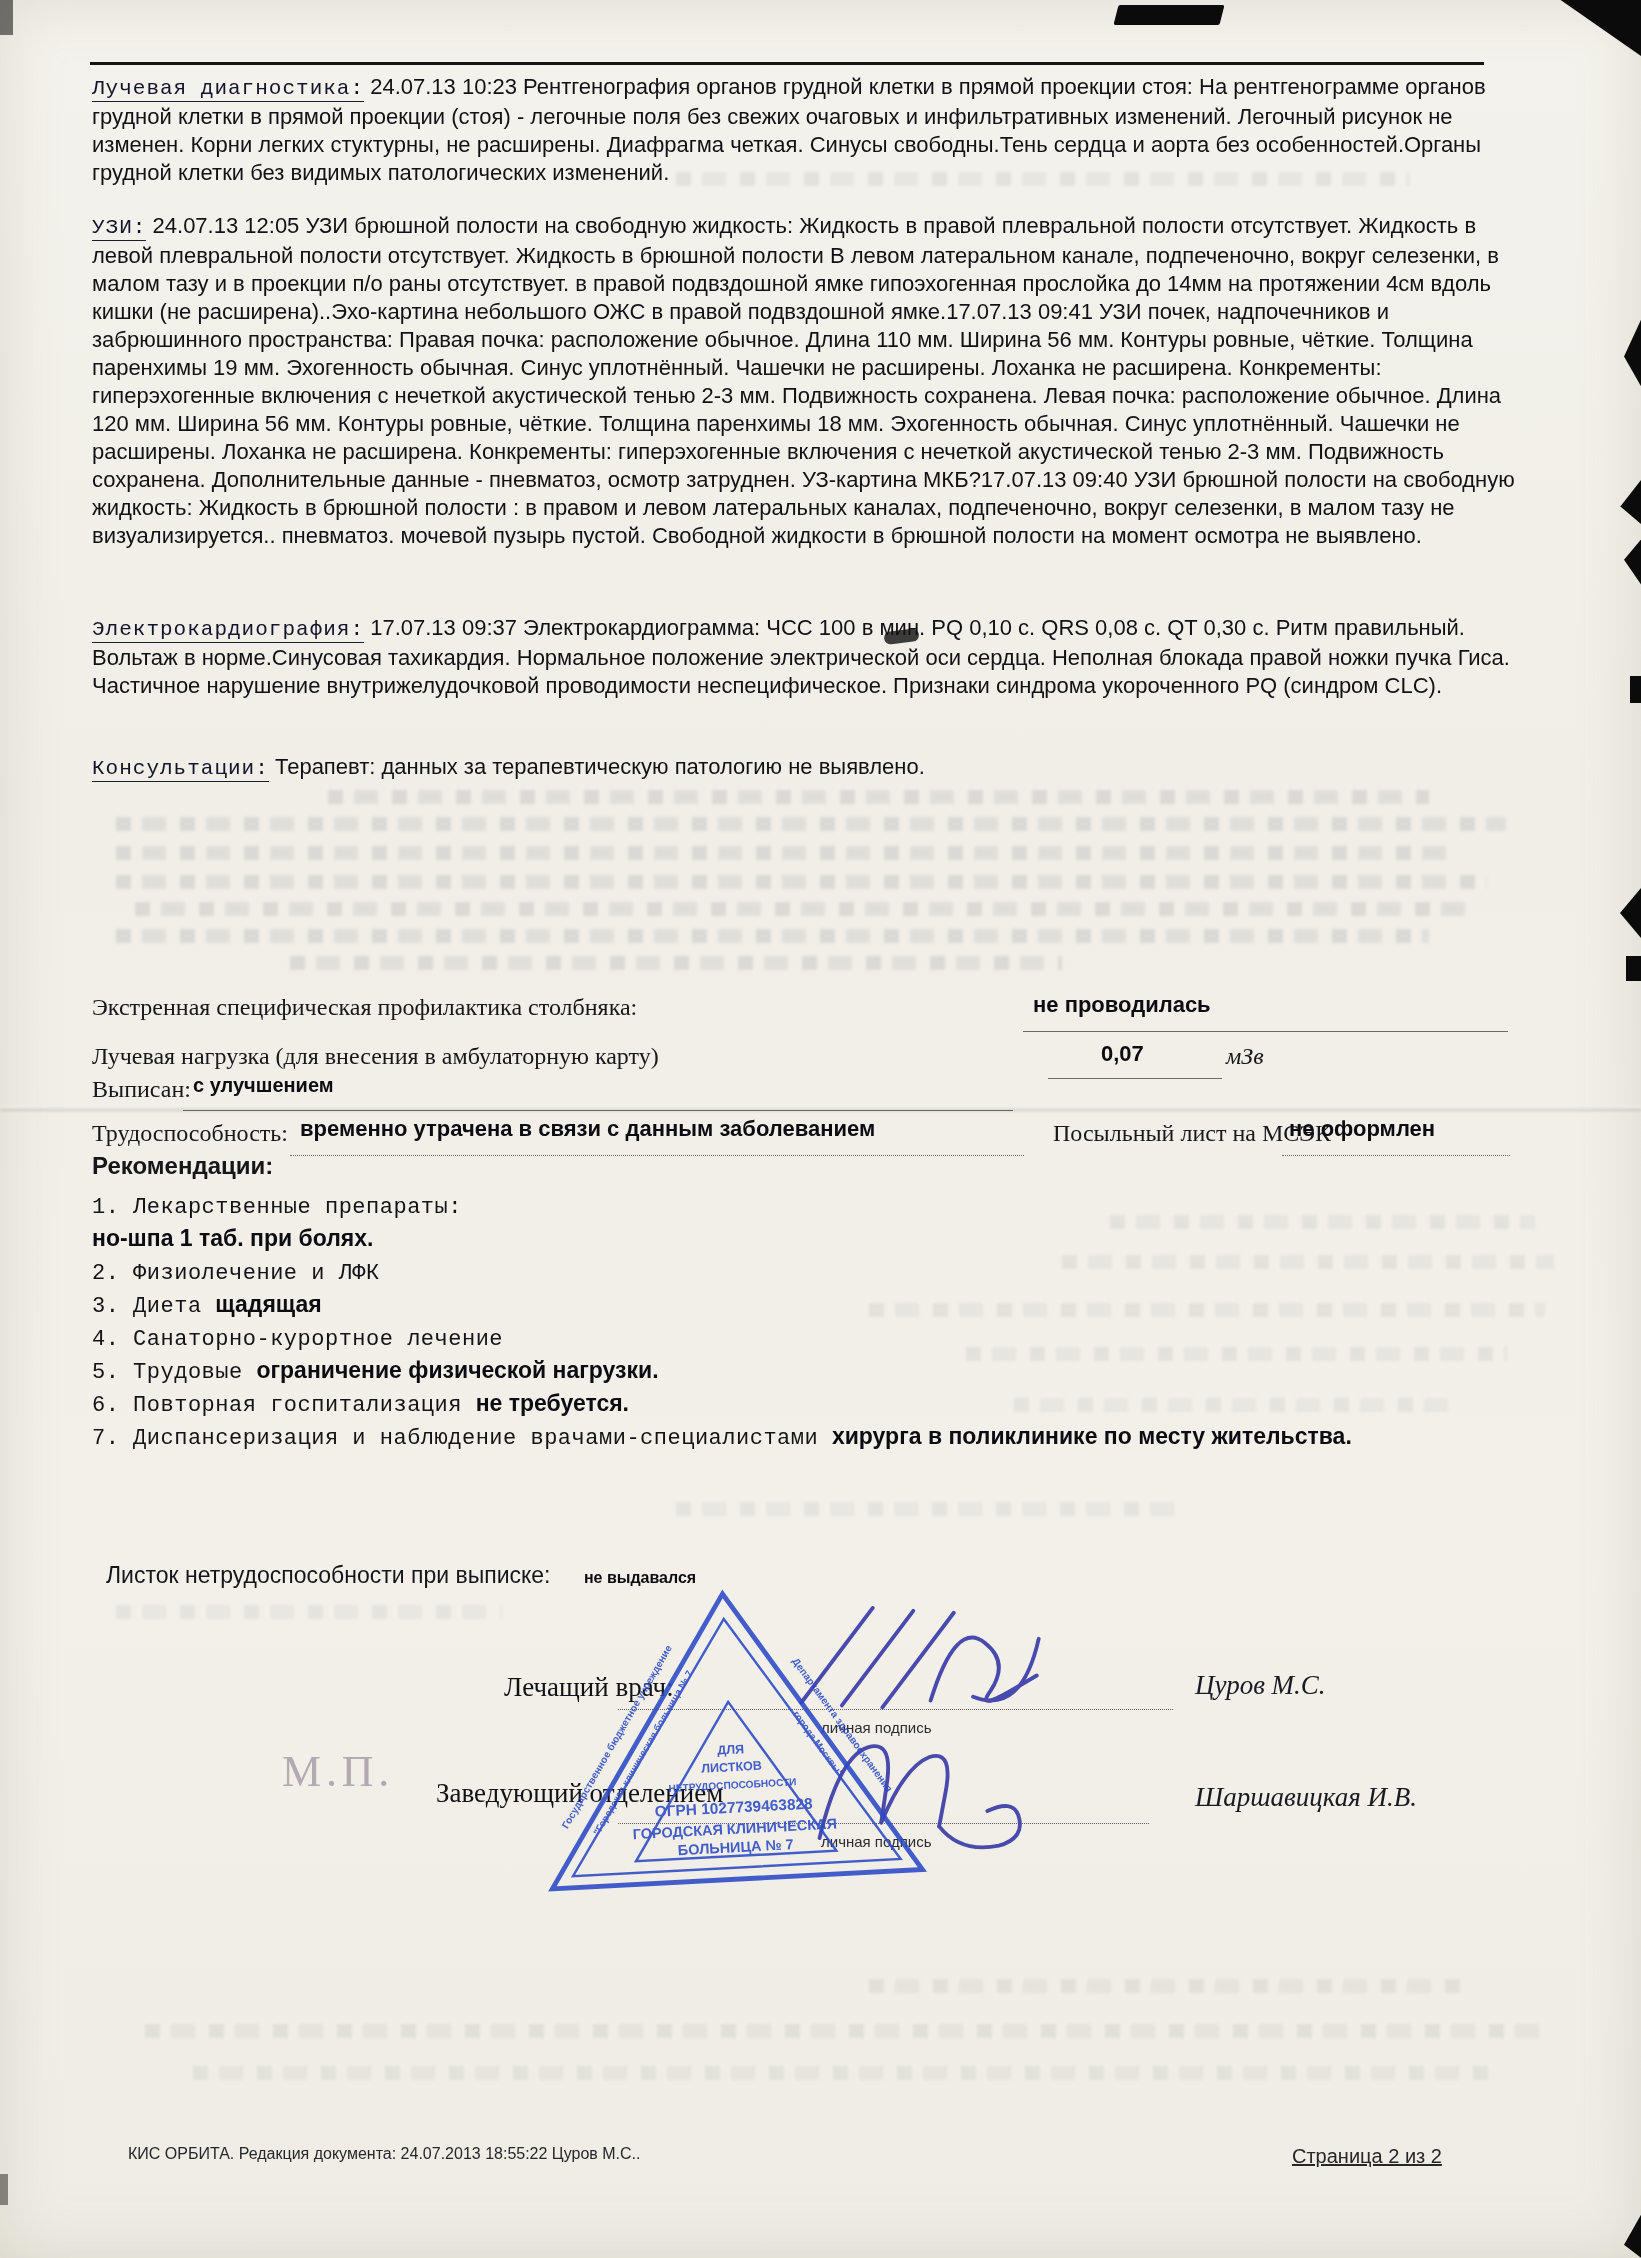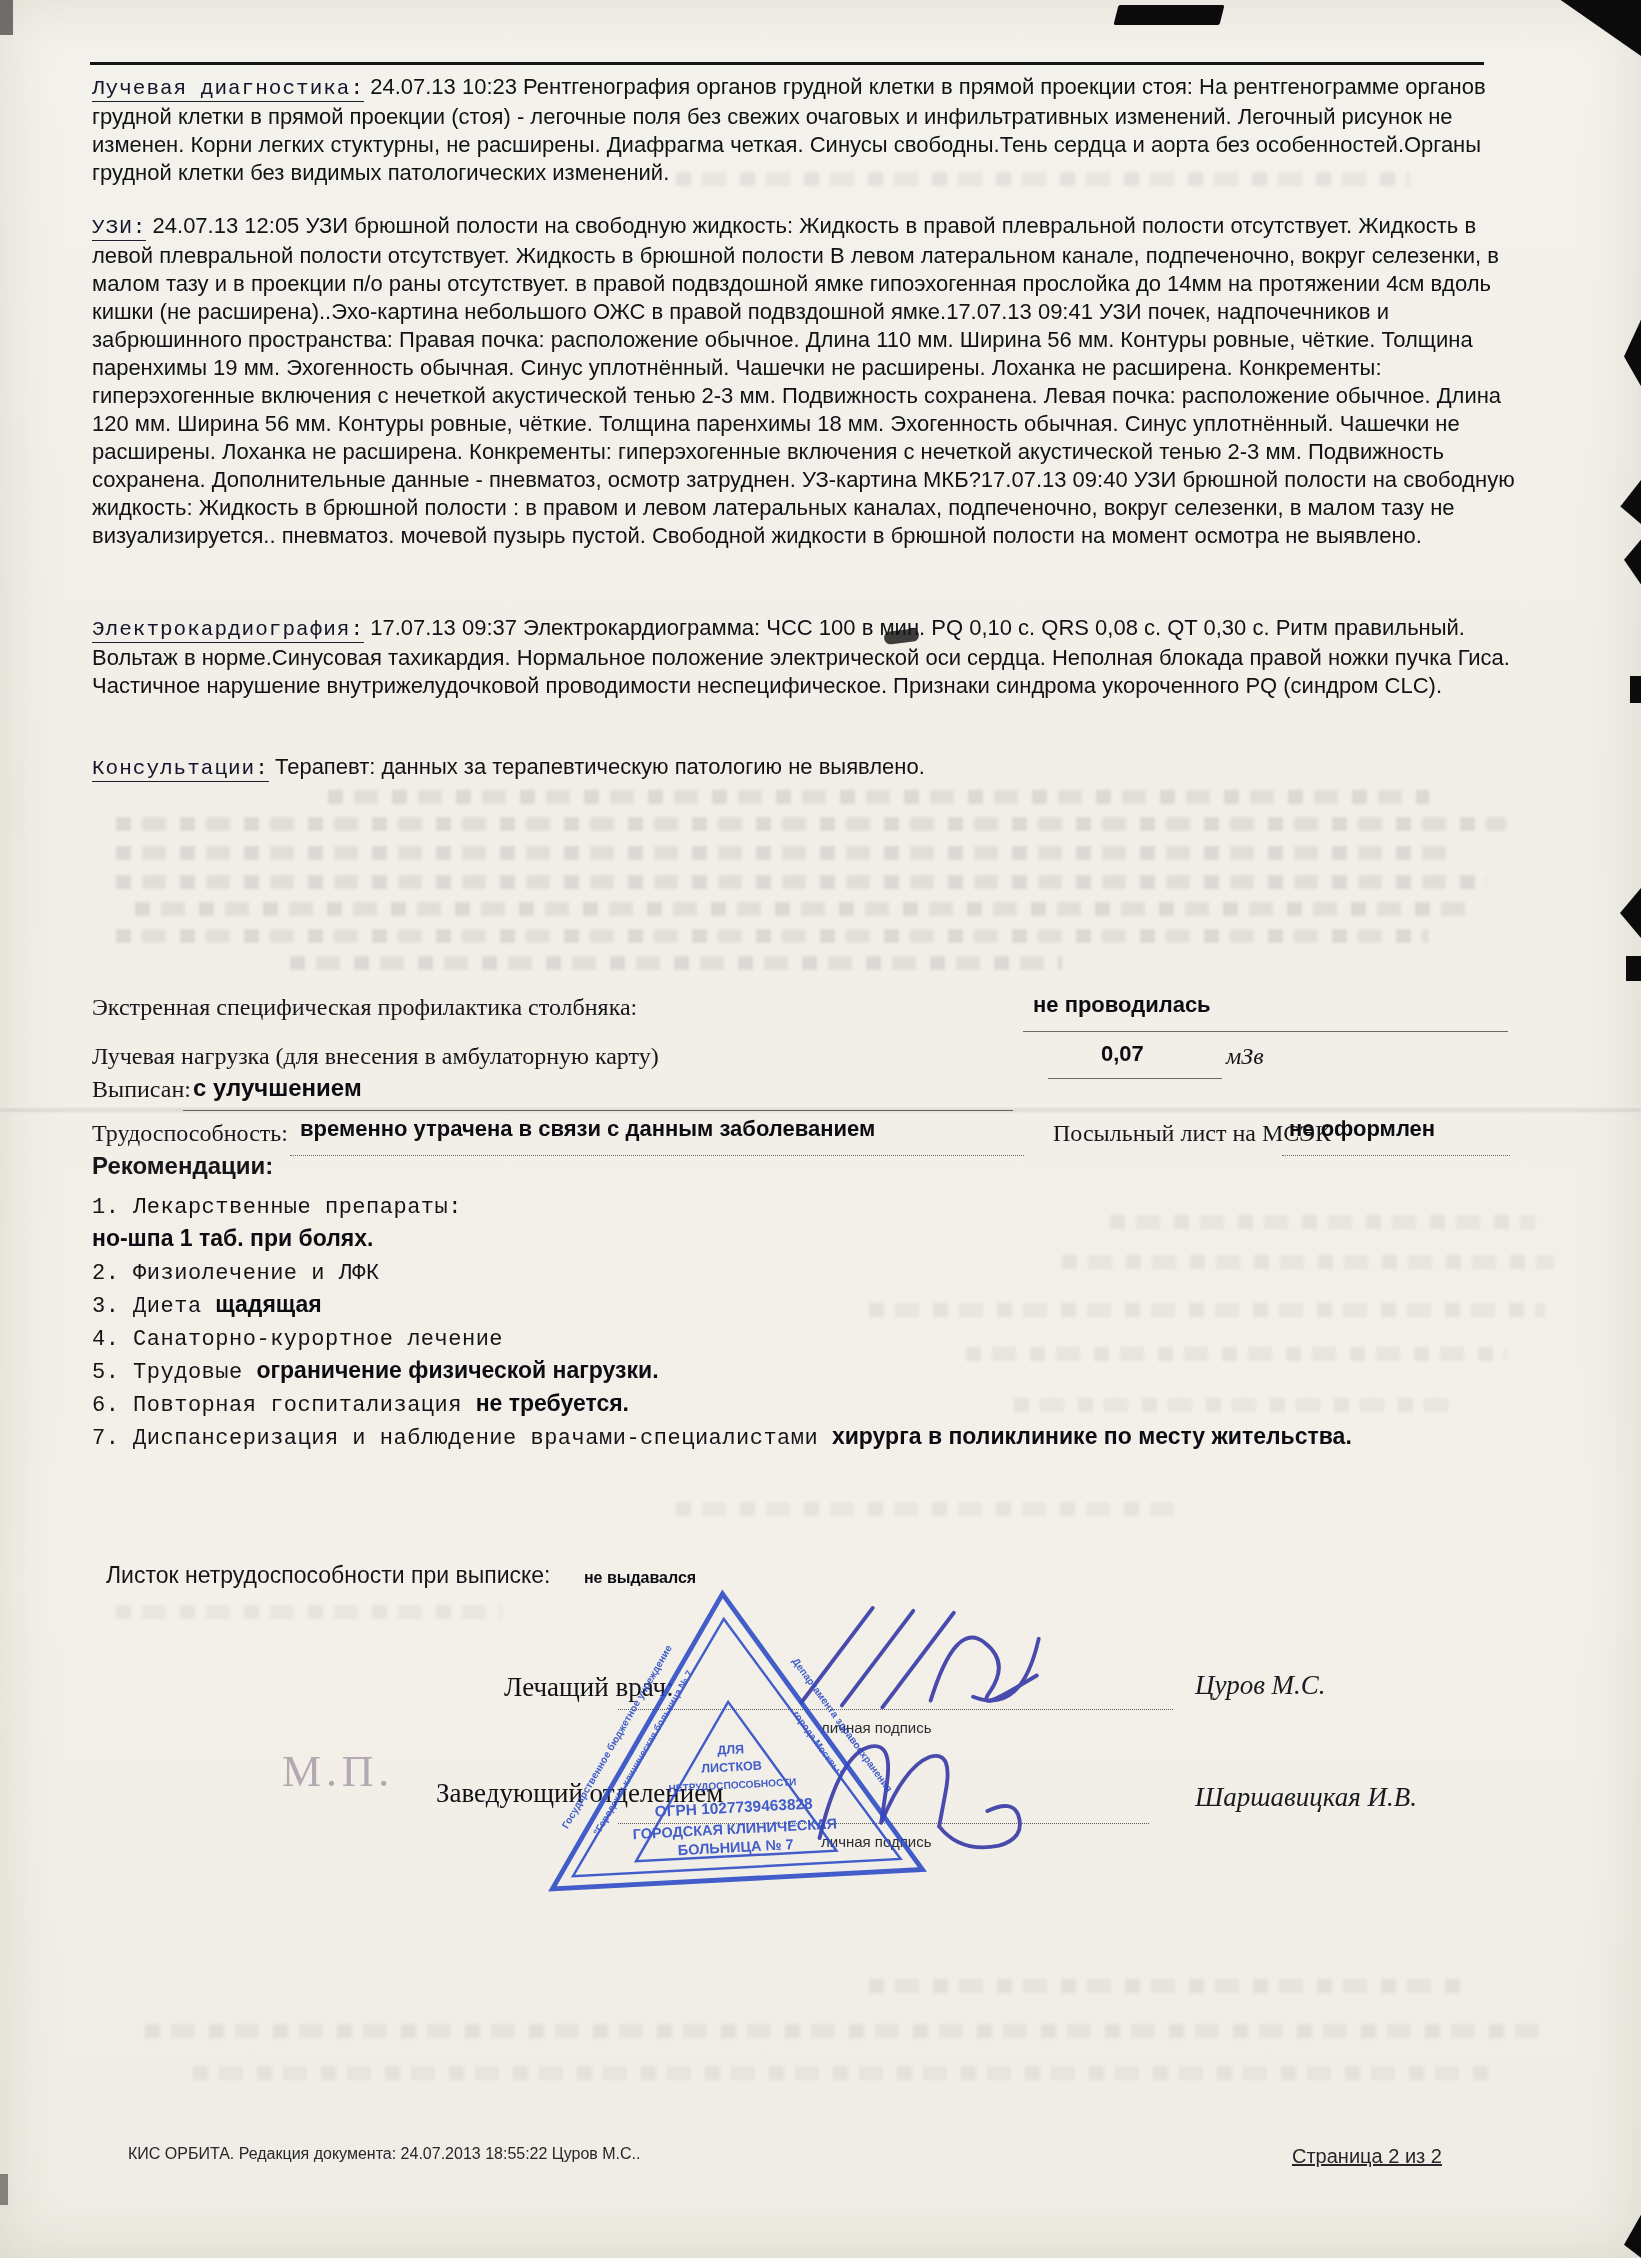--- a/index.html
+++ b/index.html
@@ -138,21 +138,21 @@
 
   <div class="frow" style="top:1043px;">
     <span class="slabel">Лучевая нагрузка (для внесения в амбулаторную карту)</span>
     <span class="bval" style="position:absolute;left:1009px;top:-1.9px;">0,07</span>
     <span class="slabel" style="position:absolute;left:1134px;top:0;font-style:italic;">мЗв</span>
   </div>
   <div class="uline" style="left:1048px;top:1078px;width:174px;"></div>
 
   <div class="frow" style="top:1076px;">
     <span class="slabel">Выписан:</span>
-    <span class="bval" style="position:absolute;left:101px;top:-1.9px;font-size:24px;">с улучшением</span>
+    <span class="bval" style="position:absolute;left:101px;top:-1.9px;font-size:20px;">с улучшением</span>
   </div>
   <div class="uline" style="left:183px;top:1110px;width:830px;"></div>
 
   <div class="frow" style="top:1120px;">
     <span class="slabel">Трудоспособность:</span>
     <span class="bval" style="position:absolute;left:208px;top:-3.9px;">временно утрачена в связи с данным заболеванием</span>
     <span class="slabel" style="position:absolute;left:961px;top:0;">Посыльный лист на МСЭК</span>
     <span class="bval" style="position:absolute;left:1197px;top:-3.9px;">не оформлен</span>
   </div>
   <div class="uline dotted" style="left:290px;top:1155px;width:734px;"></div>

